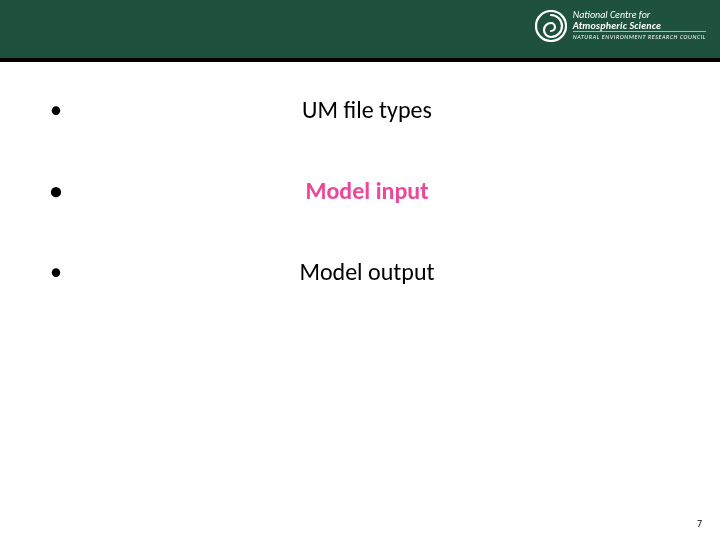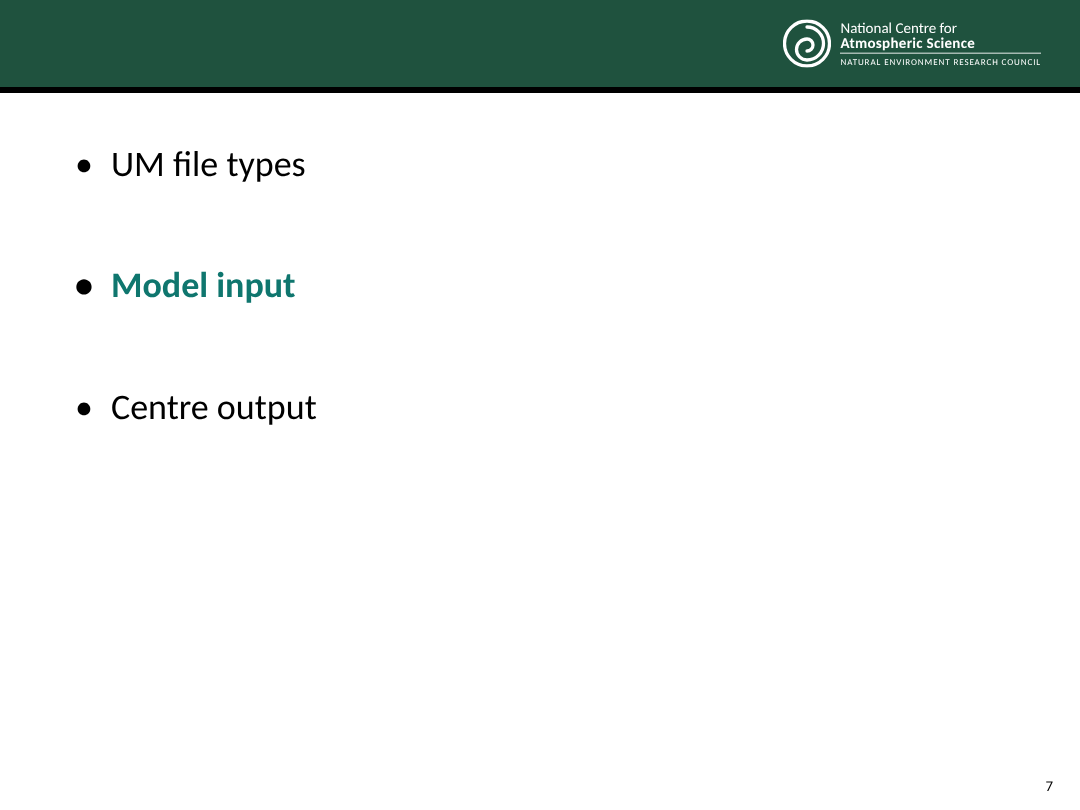--- a/index.html
+++ b/index.html
@@ -16,26 +16,27 @@
     position: absolute;
     top: 0;
     left: 0;
     width: 720px;
     height: 58px;
     background: #1f523e;
     border-bottom: 4px solid #000;
   }
   .logo-block {
     position: absolute;
-    right: 26px;
+    right: 14px;
     top: 10px;
     height: 38px;
     display: flex;
-    align-items: center;
+    align-items: flex-start;
     gap: 6px;
+    font-style: italic;
   }
   .logo-icon svg {
     display: block;
   }
   .logo-text {
     color: #fff;
     line-height: 1.05;
   }
   .logo-text .l1 {
     font-size: 10px;
@@ -56,38 +57,39 @@
   .content {
     position: absolute;
     top: 95px;
     left: 50px;
     right: 60px;
   }
   .bullet-list {
     list-style: none;
     margin: 0;
     padding: 0;
+    text-align: center;
   }
   .bullet-list li {
     font-size: 24px;
     color: #000;
     margin-bottom: 52px;
     position: relative;
     padding-left: 24px;
   }
   .bullet-list li::before {
     content: "•";
     position: absolute;
     left: 0;
     top: 0;
     color: #000;
     font-size: 24px;
   }
   .bullet-list li.active {
-    color: #0f766e;
+    color: #ec4899;
     font-weight: 700;
   }
   .page-number {
     position: absolute;
     bottom: 10px;
     right: 18px;
     font-size: 10px;
     color: #000;
   }
 </style>
@@ -107,17 +109,17 @@
       <div class="l2">Atmospheric Science</div>
       <div class="l3">NATURAL ENVIRONMENT RESEARCH COUNCIL</div>
     </div>
   </div>
 </div>
 
 <div class="content">
   <ul class="bullet-list">
     <li><span>UM file types</span></li>
     <li class="active"><span>Model input</span></li>
-    <li><span>Centre output</span></li>
+    <li><span>Model output</span></li>
   </ul>
 </div>
 
 <div class="page-number">7</div>
 
 </body></html>

